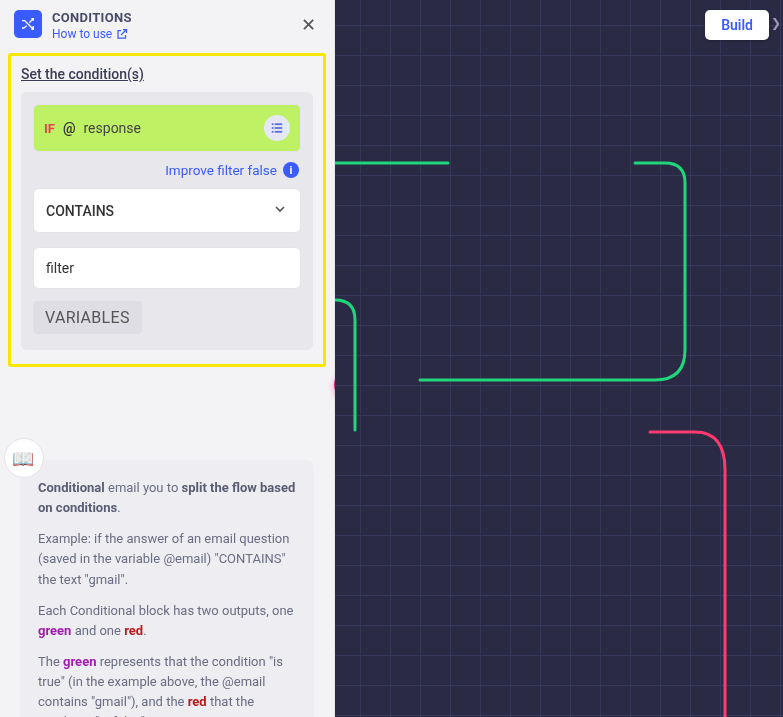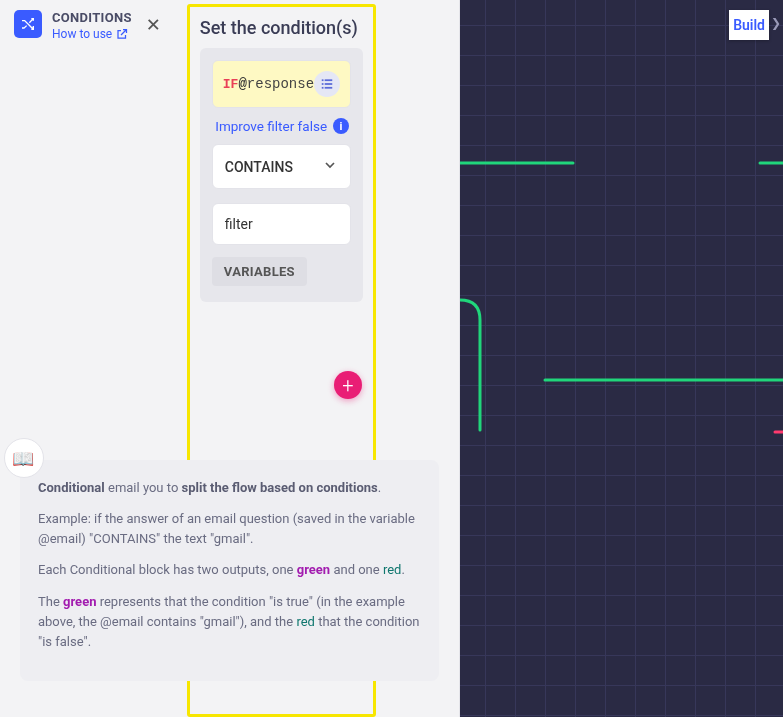--- a/index.html
+++ b/index.html
@@ -7,23 +7,24 @@
     font-family: -apple-system, BlinkMacSystemFont, "Segoe UI", Roboto, sans-serif;
     width: 783px; height: 717px;
     display: flex;
     background: #f5f5f7;
     overflow: hidden;
     font-size: 14px;
     color: #2b2d42;
   }
   
   .left-panel {
-    width: 460px;
+    width: 335px;
     background: #f3f3f5;
     display: flex;
+    flex-direction: column;
     border-right: 1px solid #e5e5ea;
     position: relative;
   }
   .panel-header {
     display: flex;
     align-items: flex-start;
     padding: 10px 14px 8px 14px;
     gap: 10px;
   }
   .panel-header .icon-box {
@@ -47,33 +48,33 @@
   }
   
   .conditions-box {
     margin: 4px 8px 0 8px;
     border: 3px solid #f7e600;
     border-radius: 3px;
     padding: 10px 10px 14px 10px;
     background: #f3f3f5;
   }
   .conditions-box .label {
-    font-size: 18px; color: #3a3c55; margin-bottom: 10px; font-weight: 500;
+    font-size: 14px; color: #3a3c55; margin-bottom: 10px; font-weight: 500; text-decoration: underline;
   }
   .cond-card {
     background: #e7e7ec;
     border-radius: 6px;
     padding: 12px 12px 4px 12px;
   }
   .if-row {
-    background: #fef9c3;
+    background: #bef264;
     border: 1px solid #e3e3e9;
     border-radius: 6px;
     padding: 10px 10px;
-    display: flex; align-items: center;  font-family: Liberation Mono, monospace;
+    display: flex; align-items: center; gap: 8px;
   }
   .if-row .if-kw { color: #e94057; font-weight: 700; font-size: 13px; }
   .if-row .at { color: #333; font-weight: 600; }
   .if-row .var { color: #444; }
   .if-row .spacer { flex: 1; }
   .if-row .list-btn {
     width: 26px; height: 26px; border-radius: 50%;
     background: #e5e7f5;
     display: flex; align-items: center; justify-content: center;
   }
@@ -101,21 +102,21 @@
     background: #fff;
     border: 1px solid #e3e3e9;
     border-radius: 6px;
     padding: 12px 12px;
     margin-bottom: 12px;
     color: #333;
   }
   .vars-btn {
     display: inline-block;
     background: #dedee4;
-    color: #555; font-size: 13px; font-weight: 700;
+    color: #555; font-size: 16px; font-weight: 400;
     padding: 7px 12px;
     border-radius: 4px;
     letter-spacing: 0.3px;
     margin-bottom: 12px;
   }
   .add-btn {
     position: absolute;
     top: 371px; left: 334px;
     width: 28px; height: 28px; border-radius: 50%;
     background: #e91e75;
@@ -134,36 +135,36 @@
   .help-card {
     position: absolute; top: 460px; left: 20px; right: 20px;
     background: #eeeef2;
     border-radius: 8px;
     padding: 18px 18px;
     font-size: 13px; color: #6a6c82; line-height: 1.55;
   }
   .help-card p { margin-bottom: 11px; }
   .help-card strong, .help-card b { color: #5a5c72; font-weight: 700; }
   .green-word { color: #a21caf; font-weight: 700; }
-  .red-word { color: #0f766e; font-weight: 400; }
+  .red-word { color: #b91c1c; font-weight: 700; }
 
   
   .canvas {
     flex: 1; position: relative;
     background-color: #2a2a44;
     background-image:
       linear-gradient(#37375a 1px, transparent 1px),
       linear-gradient(90deg, #37375a 1px, transparent 1px);
     background-size: 30px 30px;
     background-position: -5px -5px;
   }
   .build-btn {
     position: absolute; top: 10px; right: 14px;
     background: #fff; color: #3a5bff;
-    padding: 7px 4px; border-radius: 0;
+    padding: 7px 16px; border-radius: 5px;
     font-weight: 600; font-size: 14px;
     box-shadow: 0 1px 3px rgba(0,0,0,0.25);
   }
   .right-arrow-ind {
     position: absolute; top: 16px; right: 2px;
     color: #9a9ab8; font-size: 12px;
   }
   
   .flow-svg { position: absolute; top: 0; left: 0; width: 100%; height: 100%; pointer-events: none; }
 </style>

